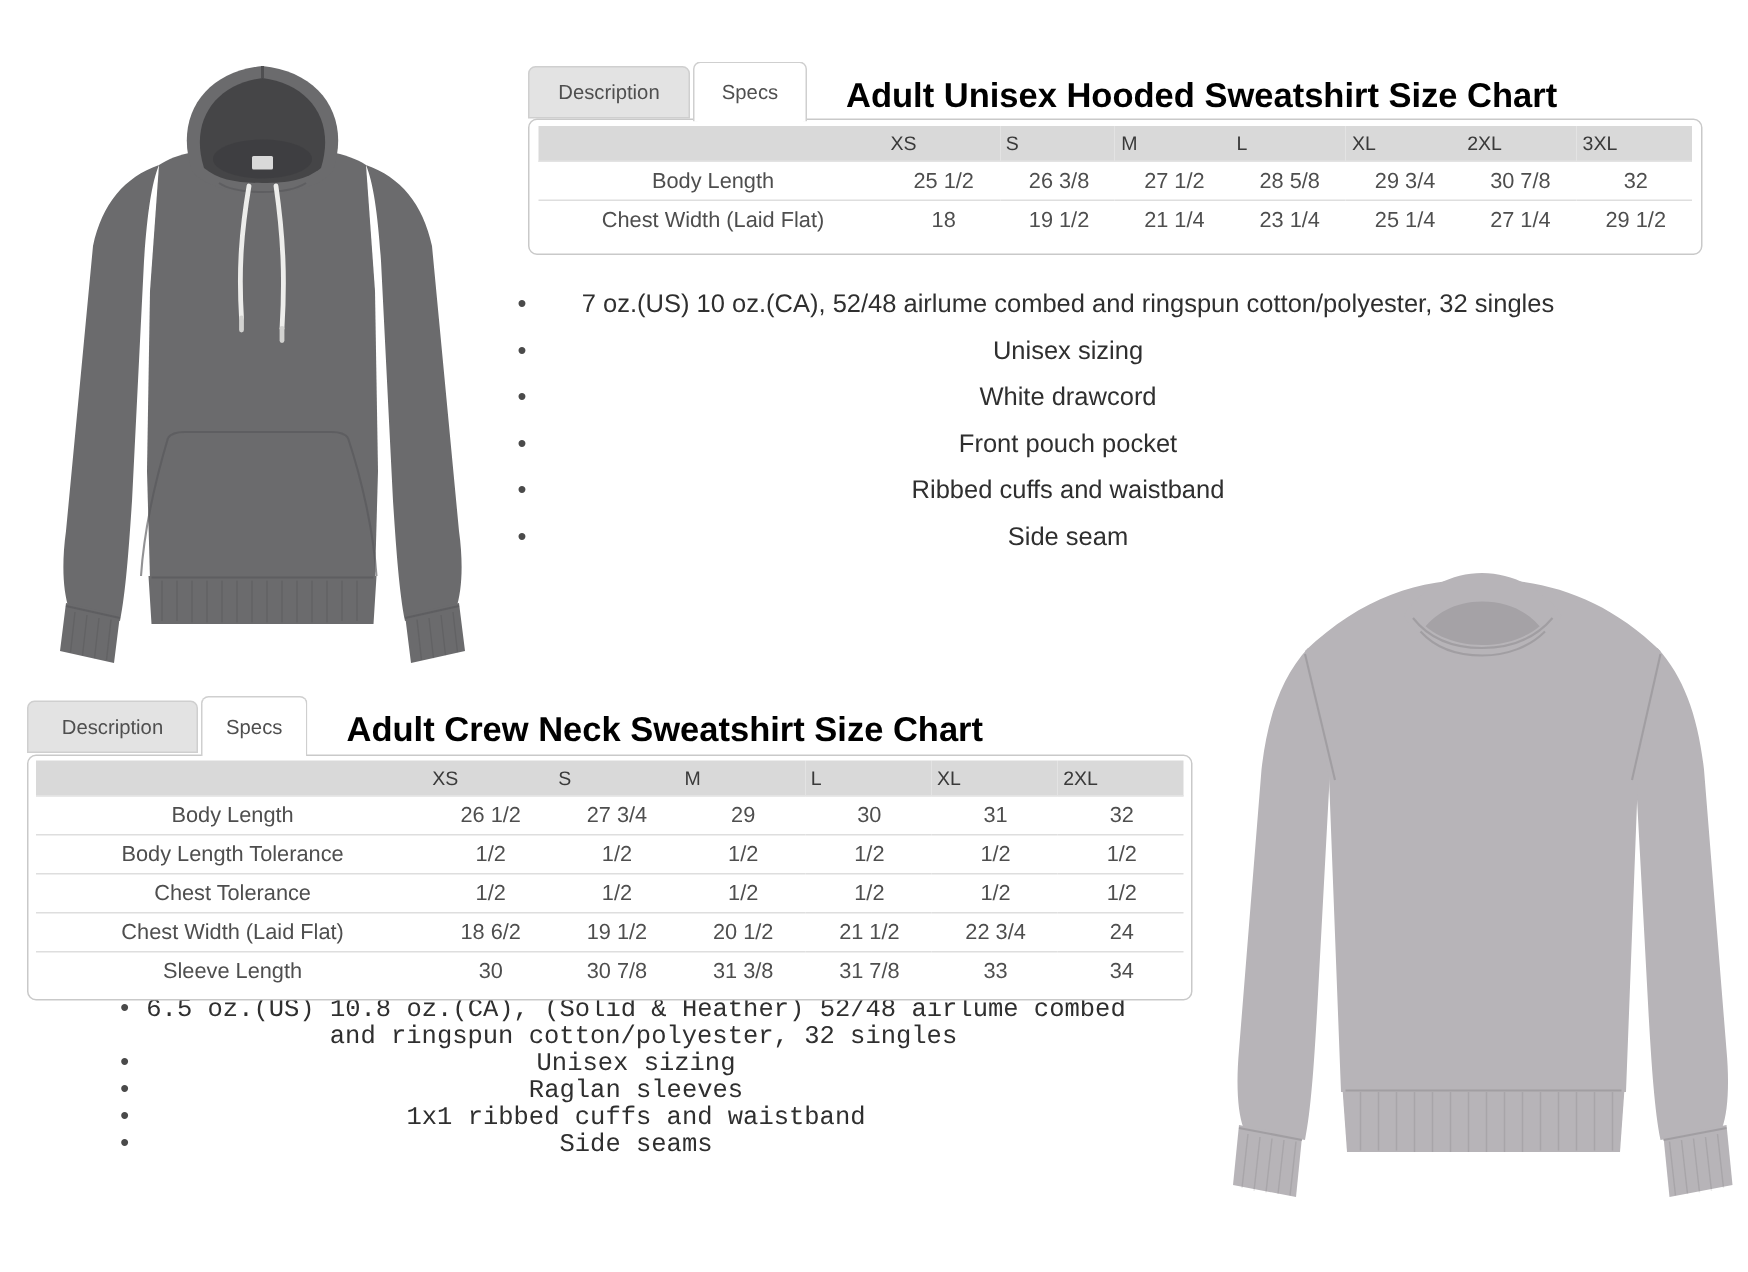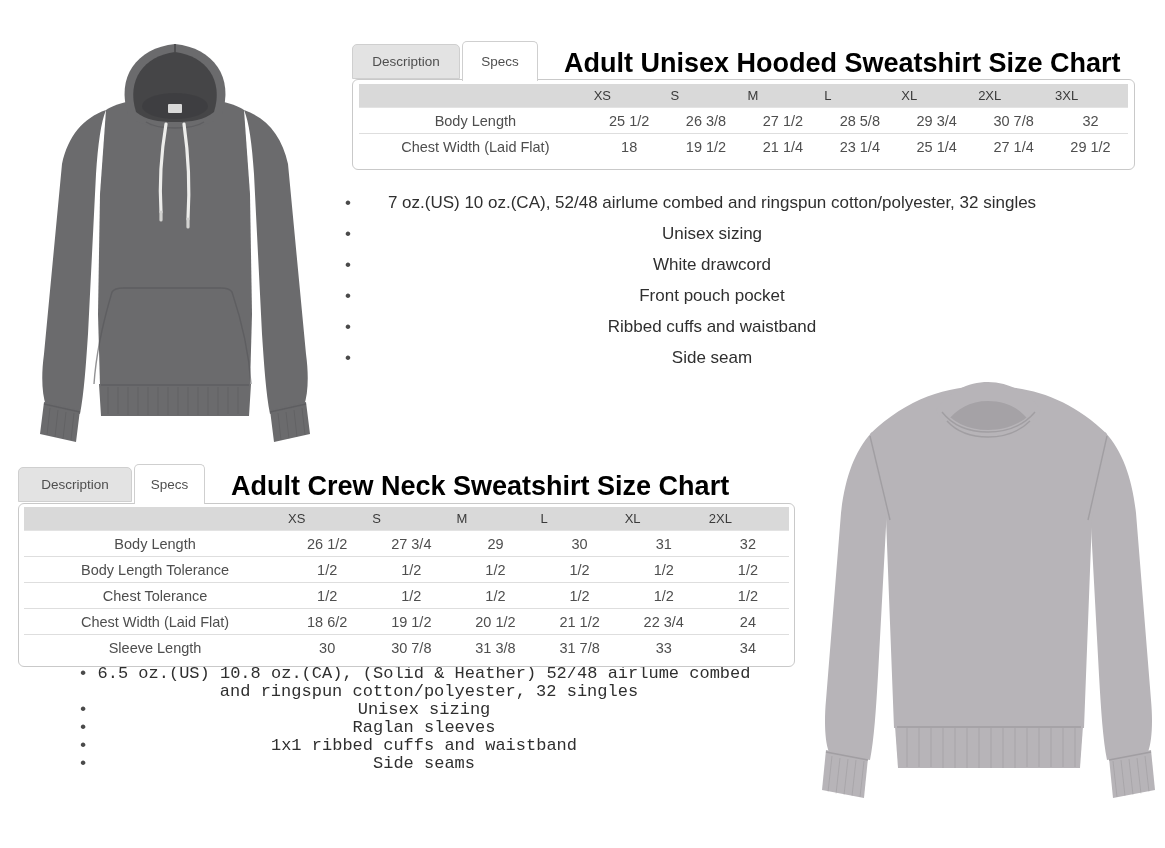--- a/index.html
+++ b/index.html
@@ -11,21 +11,21 @@
   .tabs-top { left:352px; top:41px; height:40px; }
   .tabs-bottom { left:18px; top:464px; height:40px; }
   .tab { box-sizing:border-box; display:flex; align-items:center; justify-content:center;
          font-size:13.5px; color:#4f4f4f; border:1px solid #cfcfcf;
          border-radius:5px 5px 0 0; cursor:pointer; }
   .tab.inactive { background:var(--tab-inactive-bg,#e3e3e3); height:35px; }
   .tab.active { background:#fff; height:40px; border-bottom:none; position:relative; z-index:3; }
   .tab + .tab { margin-left:2px; }
   .tab-desc-top { width:108px; } .tab-specs-top { width:76px; }
   .tab-desc-bot { width:114px; } .tab-specs-bot { width:71px; }
-  .chart-title { font-size:27px; font-weight:700; color:var(--title-text,#000);
+  .chart-title { font-size:23px; font-weight:700; color:var(--title-text,#000);
                  margin:4px 0 0 26px; white-space:nowrap; align-self:center; }
 
   
   .table-panel { position:absolute; box-sizing:border-box; background:#fff;
                  border:1px solid var(--table-border,#c9c9c9); border-radius:6px; z-index:2; }
   .panel-top { left:352px; top:79px; width:783px; padding:4px 6px 10px 6px; }
   .panel-bottom { left:18px; top:503px; width:777px; padding:3px 5px 6px 5px; }
   table.size-table { width:100%; border-collapse:collapse; table-layout:fixed; }
   .size-table th { background:var(--table-header-bg,#d9d9d9); font-size:13px; font-weight:400;
                    color:#3a3a3a; text-align:left; padding:4px 2px 4px 4px; }

